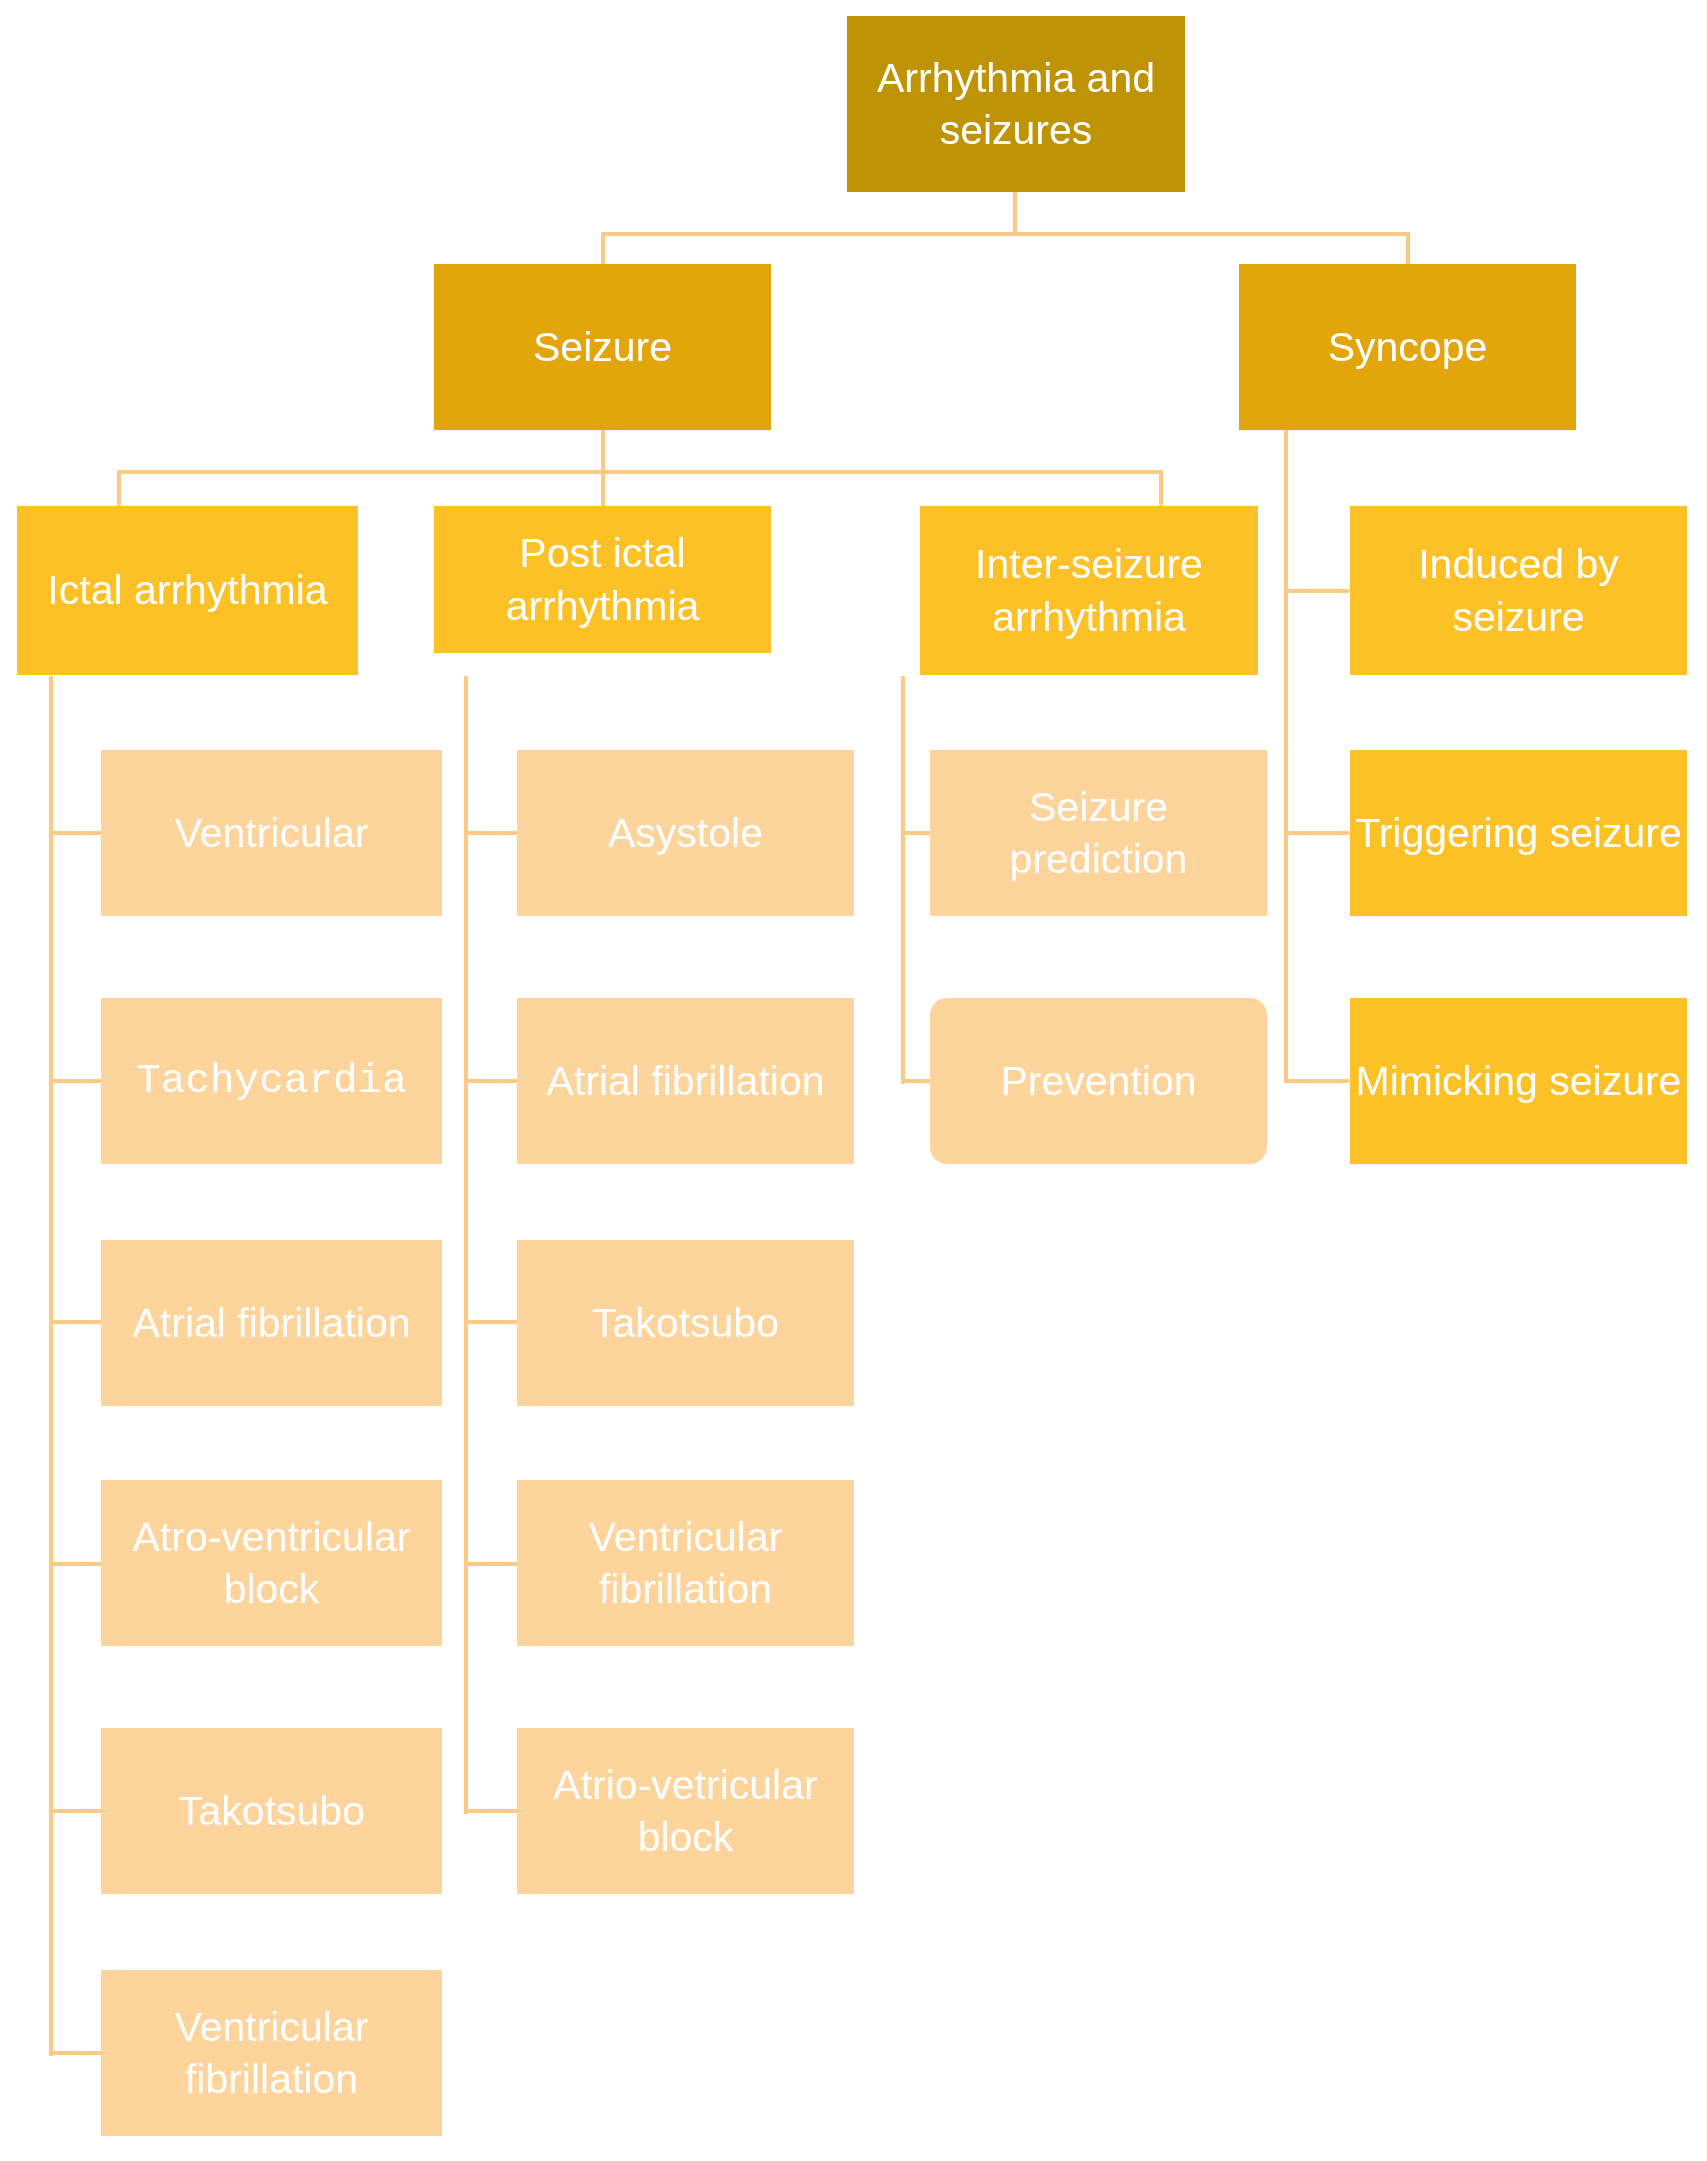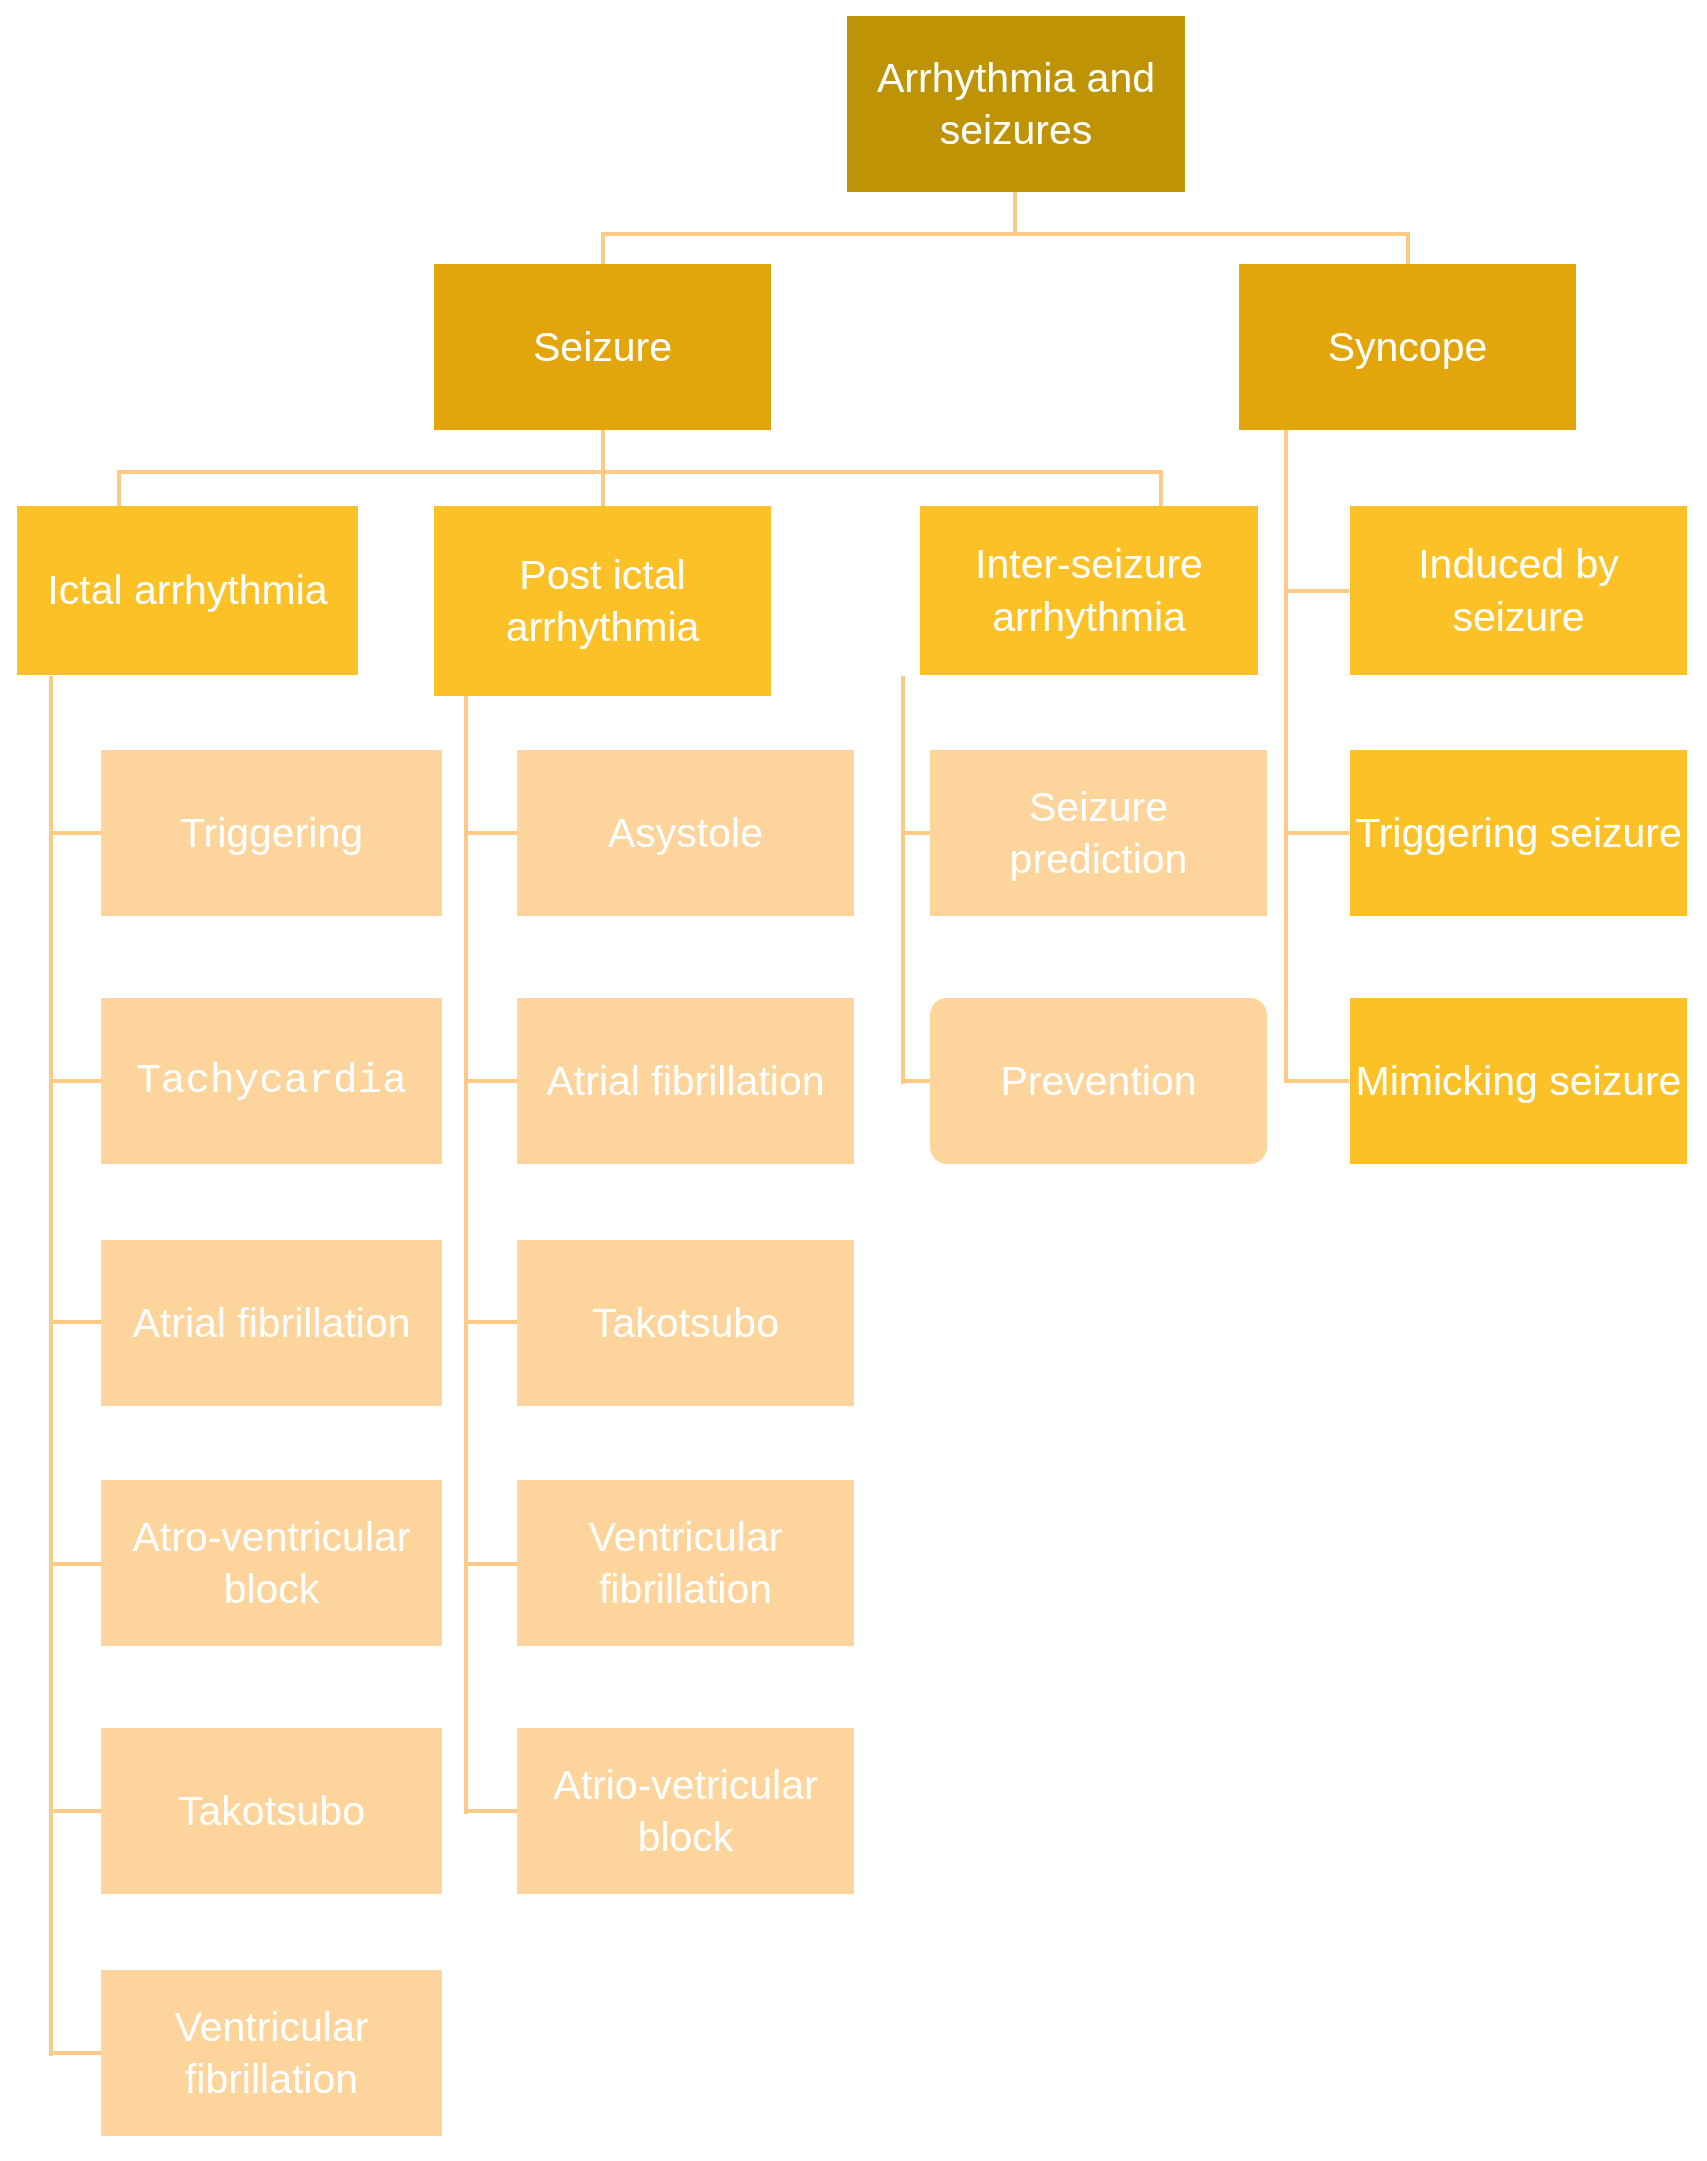--- a/index.html
+++ b/index.html
@@ -80,38 +80,38 @@
   <div class="node n-l2" style="left:434px;top:264px;width:337px;height:166px;">
     <span>Seizure</span>
   </div>
   <div class="node n-l2" style="left:1239px;top:264px;width:337px;height:166px;">
     <span>Syncope</span>
   </div>
 
   <div class="node n-l3" style="left:17px;top:506px;width:341px;height:169px;">
     <span>Ictal arrhythmia</span>
   </div>
-  <div class="node n-l3" style="left:434px;top:506px;width:337px;height:190px;">
+  <div class="node n-l3" style="left:434px;top:506px;width:337px;height:147px;">
     <span>Post ictal arrhythmia</span>
   </div>
   <div class="node n-l3" style="left:872px;top:506px;width:338px;height:169px;margin-left:48px;">
     <span>Inter-seizure arrhythmia</span>
   </div>
   <div class="node n-l3" style="left:1350px;top:506px;width:337px;height:169px;">
     <span>Induced by seizure</span>
   </div>
   <div class="node n-l3" style="left:1350px;top:750px;width:337px;height:166px;">
     <span>Triggering seizure</span>
   </div>
   <div class="node n-l3" style="left:1350px;top:998px;width:337px;height:166px;">
     <span>Mimicking seizure</span>
   </div>
 
   <div class="node n-leaf" style="left:101px;top:750px;width:341px;height:166px;">
-    <span>Triggering</span>
+    <span>Ventricular</span>
   </div>
   <div class="node n-leaf" style="left:101px;top:998px;width:341px;height:166px;font-family:Liberation Mono, monospace;">
     <span>Tachycardia</span>
   </div>
   <div class="node n-leaf" style="left:101px;top:1240px;width:341px;height:166px;">
     <span>Atrial fibrillation</span>
   </div>
   <div class="node n-leaf" style="left:101px;top:1480px;width:341px;height:166px;">
     <span>Atro-ventricular block</span>
   </div>

